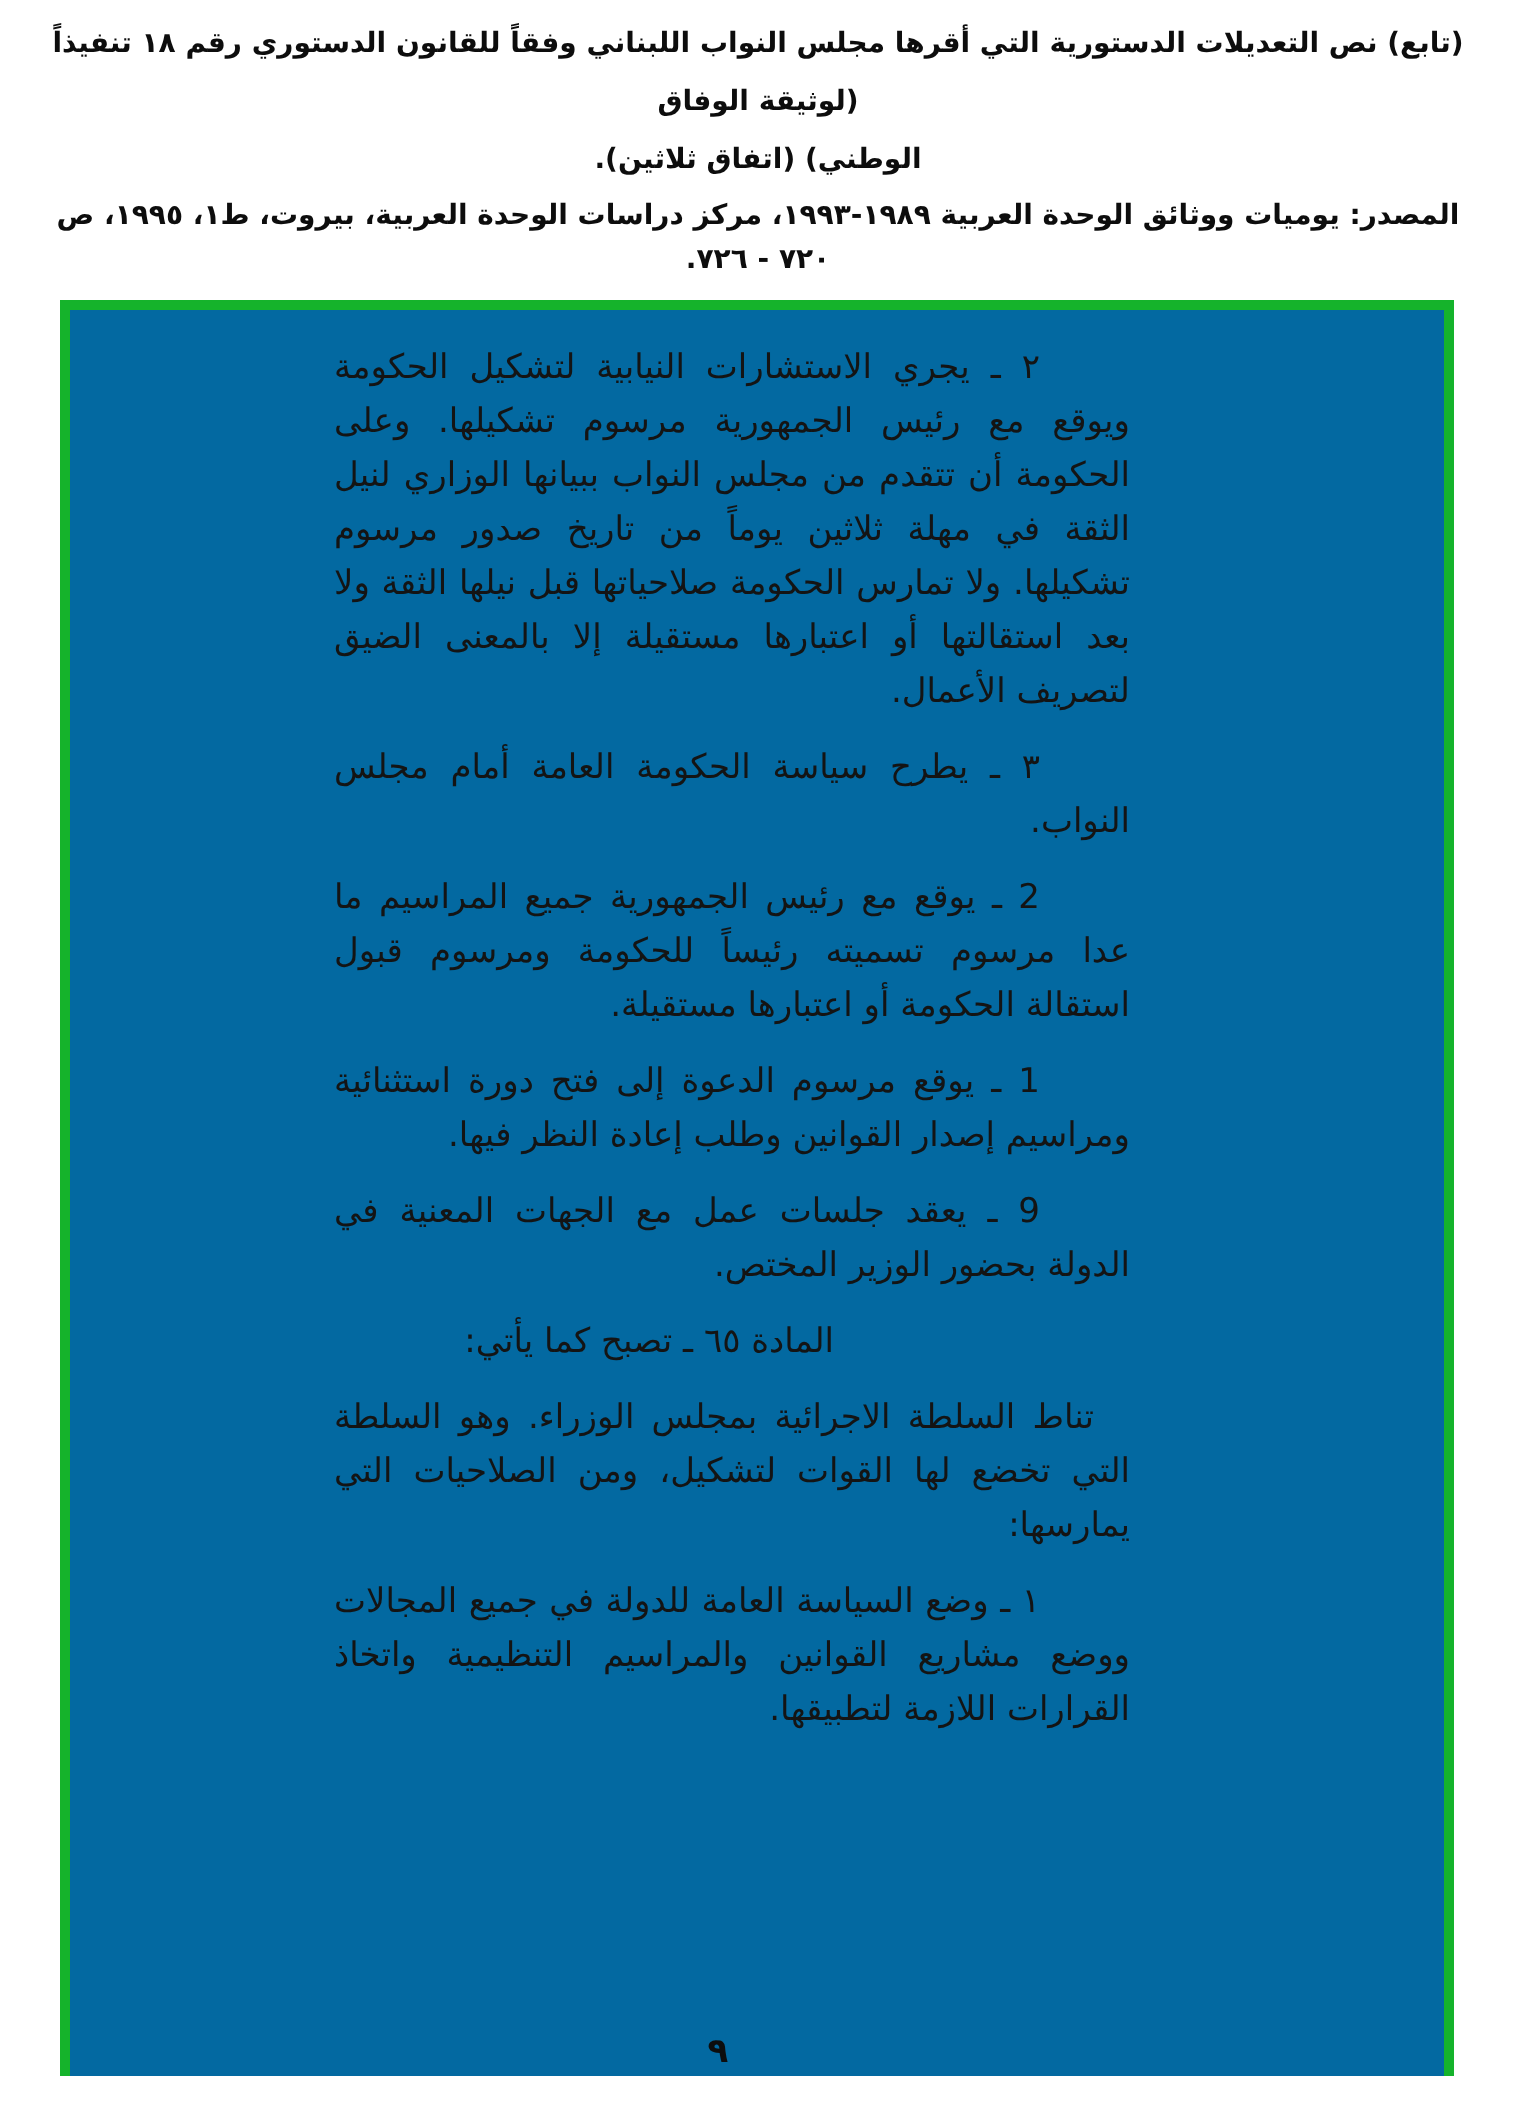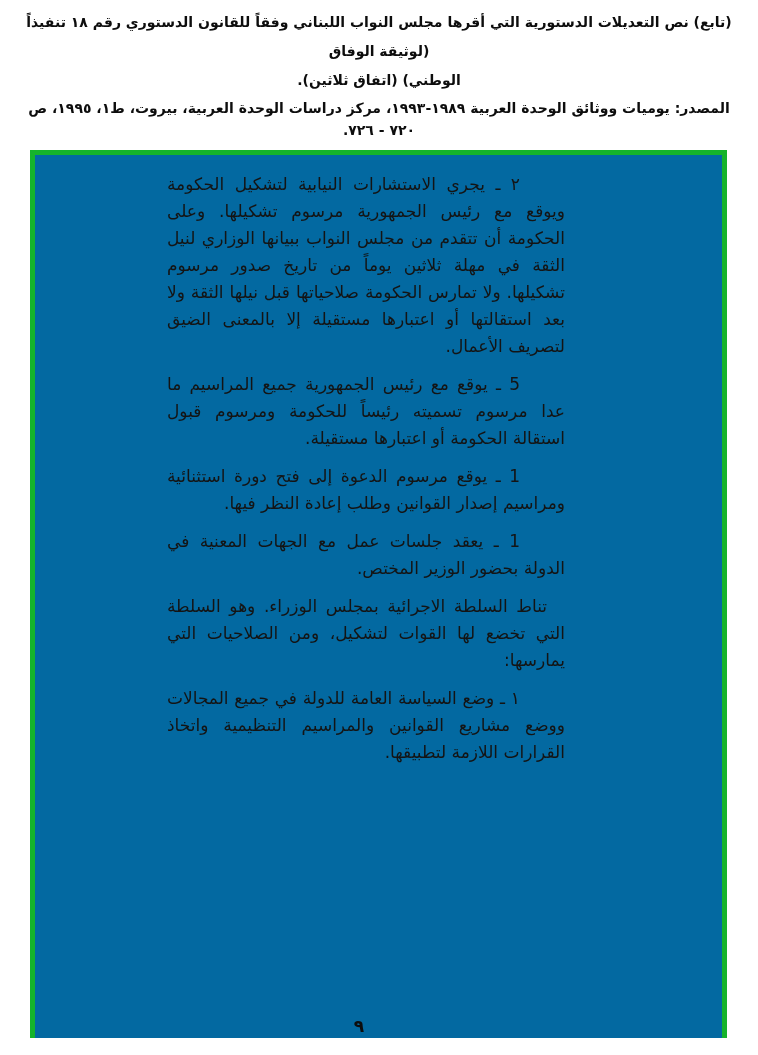--- a/index.html
+++ b/index.html
@@ -86,23 +86,25 @@
 
   <div class="header" lang="ar">
     <div class="title-line">(تابع) نص التعديلات الدستورية التي أقرها مجلس النواب اللبناني وفقاً للقانون الدستوري رقم ١٨ تنفيذاً (لوثيقة الوفاق</div>
     <div class="title-line">الوطني) (اتفاق ثلاثين).</div>
     <div class="source-line">المصدر: يوميات ووثائق الوحدة العربية ١٩٨٩-١٩٩٣، مركز دراسات الوحدة العربية، بيروت، ط١، ١٩٩٥، ص ٧٢٠ - ٧٢٦.</div>
   </div>
 
   <div class="green-box">
     <div class="text-column" lang="ar">
       <p class="para numbered">٢ ـ يجري الاستشارات النيابية لتشكيل الحكومة ويوقع مع رئيس الجمهورية مرسوم تشكيلها. وعلى الحكومة أن تتقدم من مجلس النواب ببيانها الوزاري لنيل الثقة في مهلة ثلاثين يوماً من تاريخ صدور مرسوم تشكيلها. ولا تمارس الحكومة صلاحياتها قبل نيلها الثقة ولا بعد استقالتها أو اعتبارها مستقيلة إلا بالمعنى الضيق لتصريف الأعمال.</p>
-      <p class="para numbered">5 ـ يوقع مع رئيس الجمهورية جميع المراسيم ما عدا مرسوم تسميته رئيساً للحكومة ومرسوم قبول استقالة الحكومة أو اعتبارها مستقيلة.</p>
+      <p class="para numbered">٣ ـ يطرح سياسة الحكومة العامة أمام مجلس النواب.</p>
+      <p class="para numbered">2 ـ يوقع مع رئيس الجمهورية جميع المراسيم ما عدا مرسوم تسميته رئيساً للحكومة ومرسوم قبول استقالة الحكومة أو اعتبارها مستقيلة.</p>
       <p class="para numbered">1 ـ يوقع مرسوم الدعوة إلى فتح دورة استثنائية ومراسيم إصدار القوانين وطلب إعادة النظر فيها.</p>
-      <p class="para numbered">1 ـ يعقد جلسات عمل مع الجهات المعنية في الدولة بحضور الوزير المختص.</p>
+      <p class="para numbered">9 ـ يعقد جلسات عمل مع الجهات المعنية في الدولة بحضور الوزير المختص.</p>
+      <p class="para article">المادة ٦٥ ـ تصبح كما يأتي:</p>
       <p class="para intro">تناط السلطة الاجرائية بمجلس الوزراء. وهو السلطة التي تخضع لها القوات لتشكيل، ومن الصلاحيات التي يمارسها:</p>
       <p class="para numbered">١ ـ وضع السياسة العامة للدولة في جميع المجالات ووضع مشاريع القوانين والمراسيم التنظيمية واتخاذ القرارات اللازمة لتطبيقها.</p>
 
     </div>
   </div>
 
   <div class="page-number" lang="ar">٩</div>
 
 </div>
 

